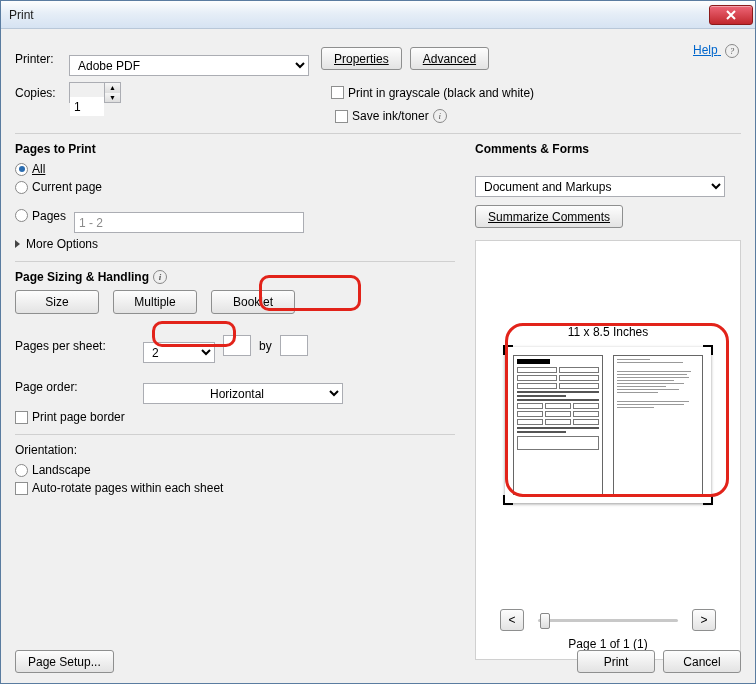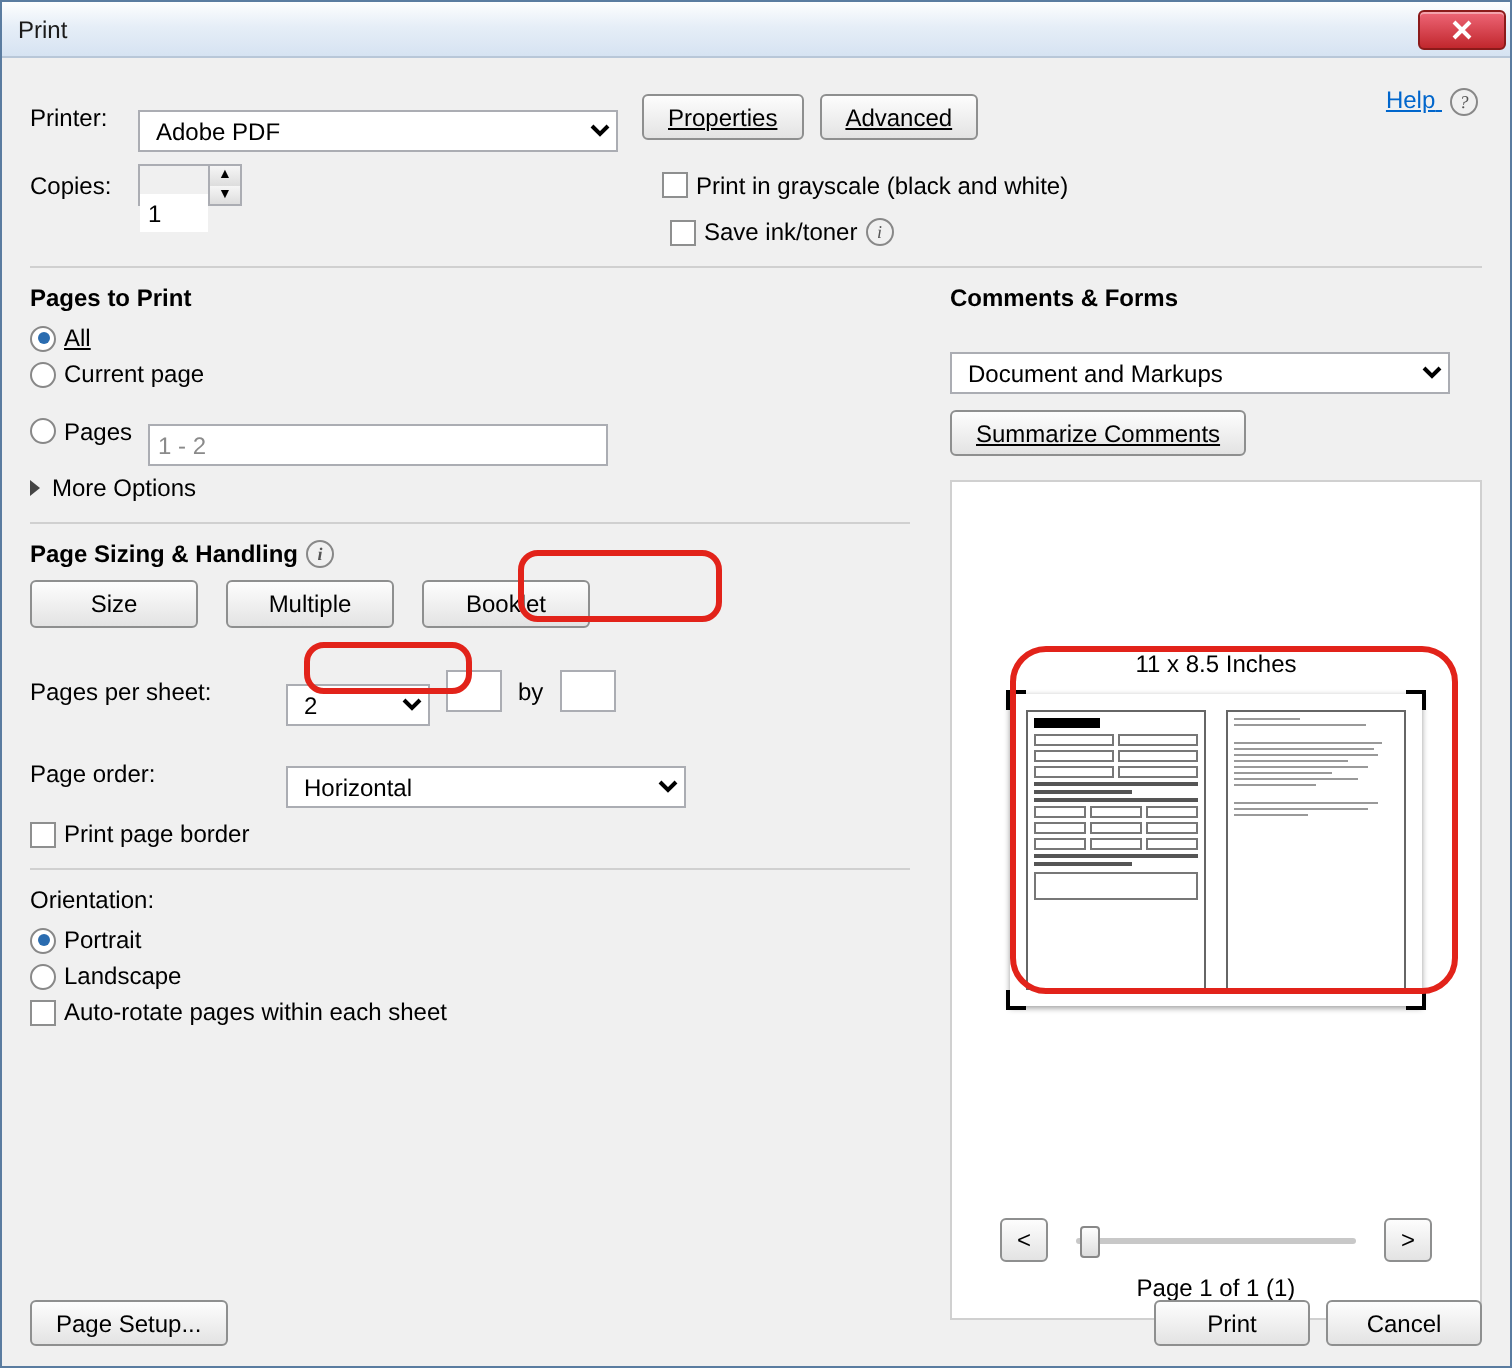--- a/index.html
+++ b/index.html
@@ -52,21 +52,21 @@
   .cell{flex:1;height:6px;border:1px solid #777;}
   .nav { position:absolute; bottom: 28px; left:0; right:0; display:flex; align-items:center; justify-content:center; gap:8px;}
   .navbtn { width:24px; height:22px; border:1px solid #8e8f8f; border-radius:3px; background:linear-gradient(#fdfdfd,#e3e3e3); display:flex;align-items:center;justify-content:center; cursor:pointer;}
   .slider-track { flex:0 0 140px; height:3px; background:#c8c8c8; border-radius:2px; margin:0 6px; position:relative;}
   .slider-thumb { position:absolute; left:2px; top:-6px; width:10px; height:16px; background:linear-gradient(#fdfdfd,#ddd); border:1px solid #888; border-radius:2px;}
   .page-indicator{position:absolute;bottom:8px;left:0;right:0;text-align:center;}
   .footer { position:absolute; left:14px; right:14px; bottom:10px; display:flex; align-items:flex-start;}
   .footer .spacer{flex:1;}
   .help { position:absolute; right:16px; top:14px; color:#0066cc; text-decoration:underline; cursor:pointer;}
   .cf-select{ width: 250px;}
-  .pageorder{ width: 200px;}
+  .pageorder{ width: 200px; text-align: center;}
   .pps-sel{ width:72px;}
   .by-box{ width:28px; border:1px solid #abadb3; height:21px; display:inline-block; background:#fff; vertical-align:middle;}
   .pages-input { width: 230px; color:#8a8a8a;}
   .chkrow{ display:flex; align-items:center; margin-bottom:4px;}
 </style>
 </head>
 <body>
 
 <div class="window">
   <div class="titlebar">
@@ -161,24 +161,20 @@
         <select class="pageorder"><option>Horizontal</option></select>
       </div>
       <div class="chkrow">
           <span class="chk"></span>
           <span>Print page border</span>
         </div>
 
       <hr class="sep">
 
       <div style="margin-bottom:6px">Orientation:</div>
-      <div class="chkrow">
-          <span class="radio sel"></span>
-          <span>Portrait</span>
-        </div>
       <div class="chkrow">
           <span class="radio"></span>
           <span>Landscape</span>
         </div>
       <div class="chkrow">
           <span class="chk"></span>
           <span>Auto-rotate pages within each sheet</span>
         </div>
     </div>
 

